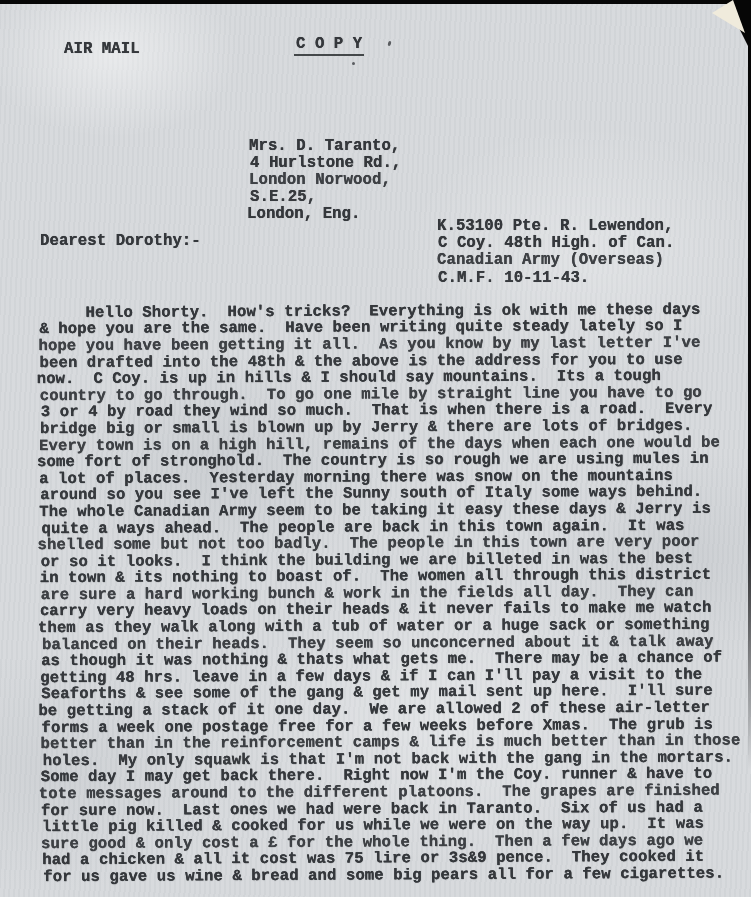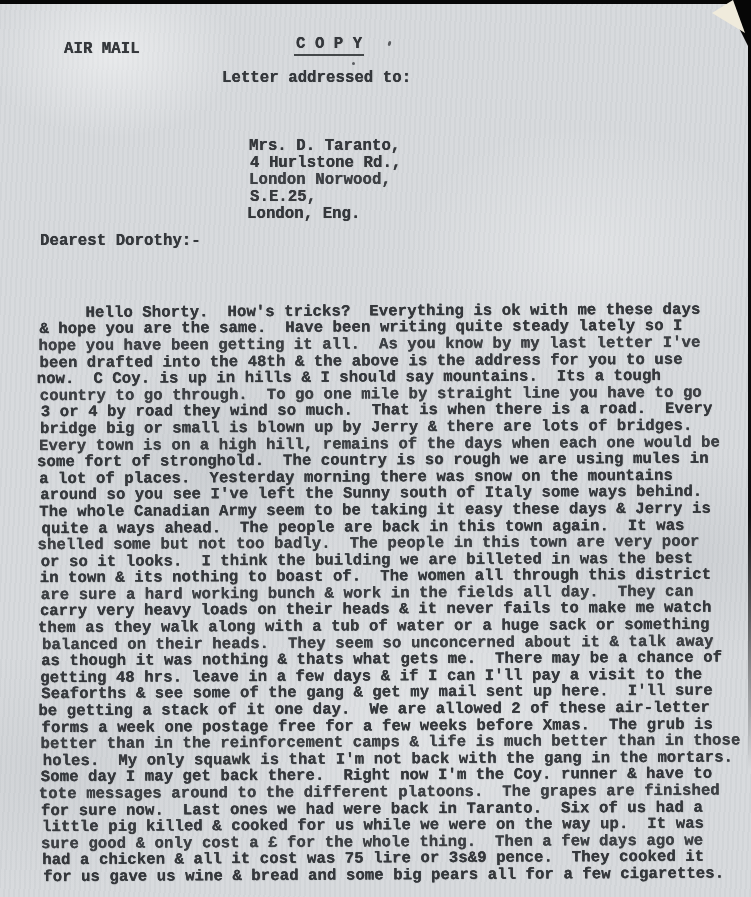--- a/index.html
+++ b/index.html
@@ -77,26 +77,28 @@
   <div class="edge-top"></div>
   <div class="corner-bg"></div>
   <div class="edge-right"></div>
   <div class="fold"></div>
 
   <div class="typed airmail">AIR MAIL</div>
   <div class="typed copyhead">C O P Y</div>
   <div class="speck speck-a"></div>
   <div class="speck speck-b"></div>
 
-  <div class="typed addr-intro">Letter addressed to:</div>
 
   <div class="typed recipient">
     
   <div class="bline">Mrs. D. Taranto,</div><div class="bline">4 Hurlstone Rd.,</div><div class="bline">London Norwood,</div><div class="bline">S.E.25,</div><div class="bline">London, Eng.</div></div>
 
+  <div class="typed sender">
+    
+  <div class="bline">K.53100 Pte. R. Lewendon,</div><div class="bline">C Coy. 48th High. of Can.</div><div class="bline">Canadian Army (Overseas)</div><div class="bline">C.M.F. 10-11-43.</div></div>
 
   <div class="typed salutation">Dearest Dorothy:-</div>
 
   <div class="typed body">
     
   <div class="bline">     Hello Shorty.  How's tricks?  Everything is ok with me these days</div><div class="bline">&amp; hope you are the same.  Have been writing quite steady lately so I</div><div class="bline">hope you have been getting it all.  As you know by my last letter I've</div><div class="bline">been drafted into the 48th &amp; the above is the address for you to use</div><div class="bline">now.  C Coy. is up in hills &amp; I should say mountains.  Its a tough</div><div class="bline">country to go through.  To go one mile by straight line you have to go</div><div class="bline">3 or 4 by road they wind so much.  That is when there is a road.  Every</div><div class="bline">bridge big or small is blown up by Jerry &amp; there are lots of bridges.</div><div class="bline">Every town is on a high hill, remains of the days when each one would be</div><div class="bline">some fort of stronghold.  The country is so rough we are using mules in</div><div class="bline">a lot of places.  Yesterday morning there was snow on the mountains</div><div class="bline">around so you see I've left the Sunny south of Italy some ways behind.</div><div class="bline">The whole Canadian Army seem to be taking it easy these days &amp; Jerry is</div><div class="bline">quite a ways ahead.  The people are back in this town again.  It was</div><div class="bline">shelled some but not too badly.  The people in this town are very poor</div><div class="bline">or so it looks.  I think the building we are billeted in was the best</div><div class="bline">in town &amp; its nothing to boast of.  The women all through this district</div><div class="bline">are sure a hard working bunch &amp; work in the fields all day.  They can</div><div class="bline">carry very heavy loads on their heads &amp; it never fails to make me watch</div><div class="bline">them as they walk along with a tub of water or a huge sack or something</div><div class="bline">balanced on their heads.  They seem so unconcerned about it &amp; talk away</div><div class="bline">as though it was nothing &amp; thats what gets me.  There may be a chance of</div><div class="bline">getting 48 hrs. leave in a few days &amp; if I can I'll pay a visit to the</div><div class="bline">Seaforths &amp; see some of the gang &amp; get my mail sent up here.  I'll sure</div><div class="bline">be getting a stack of it one day.  We are allowed 2 of these air-letter</div><div class="bline">forms a week one postage free for a few weeks before Xmas.  The grub is</div><div class="bline">better than in the reinforcement camps &amp; life is much better than in those</div><div class="bline">holes.  My only squawk is that I'm not back with the gang in the mortars.</div><div class="bline">Some day I may get back there.  Right now I'm the Coy. runner &amp; have to</div><div class="bline">tote messages around to the different platoons.  The grapes are finished</div><div class="bline">for sure now.  Last ones we had were back in Taranto.  Six of us had a</div><div class="bline">little pig killed &amp; cooked for us while we were on the way up.  It was</div><div class="bline">sure good &amp; only cost a £ for the whole thing.  Then a few days ago we</div><div class="bline">had a chicken &amp; all it cost was 75 lire or 3s&amp;9 pence.  They cooked it</div><div class="bline">for us gave us wine &amp; bread and some big pears all for a few cigarettes.</div></div>
 
 </div>
 
 </body></html>

